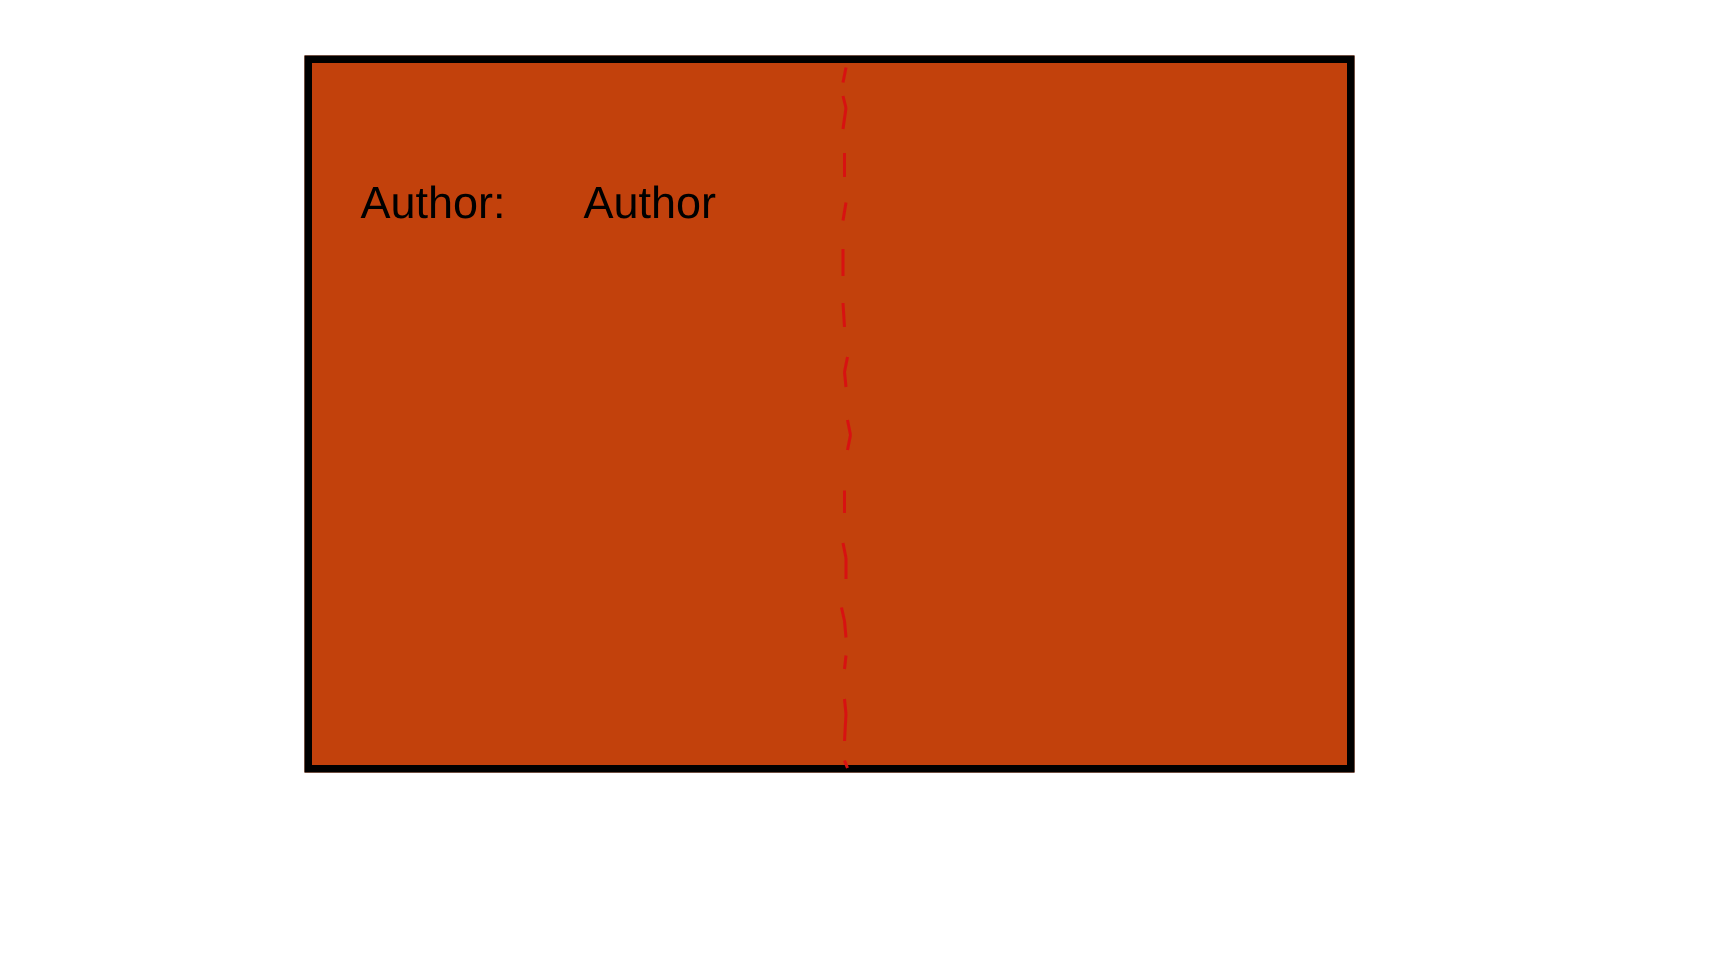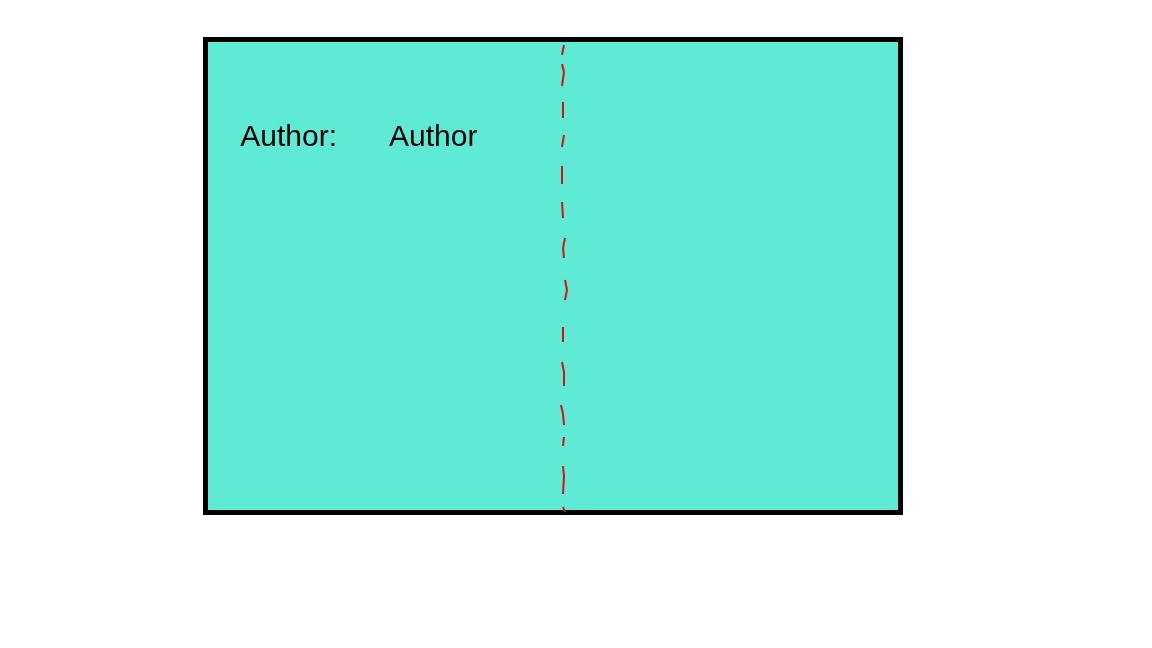--- a/index.html
+++ b/index.html
@@ -71,21 +71,21 @@
   }
   #divider svg {
     display: block;
     width: 40px;
     height: 478px;
   }
 </style>
 </head>
 <body style="width: 1152px; height: 648px; background: rgb(255, 255, 255);">
 
-<div id="sketch-box" style="left: 203px; top: 37px; width: 700px; height: 478px; border-width: 5px; border-color: rgb(0, 0, 0); background: #5eead4;">
+<div id="sketch-box" style="left: 203px; top: 37px; width: 700px; height: 478px; border-width: 5px; border-color: rgb(0, 0, 0); background: #c2410c;">
 
   <div id="divider" style="left: 337px;">
     <svg viewBox="0 0 40 478" xmlns="http://www.w3.org/2000/svg">
       <g id="dash-group" stroke="#D81111" stroke-width="2" stroke-linecap="butt">
           <line x1="19" y1="3" x2="17" y2="13"></line>
           <line x1="17" y1="22" x2="19" y2="30"></line>
           <line x1="19" y1="30" x2="17" y2="44"></line>
           <line x1="18" y1="60" x2="18" y2="76"></line>
           <line x1="19" y1="93" x2="17" y2="105"></line>
           <line x1="17" y1="124" x2="17" y2="142"></line>

